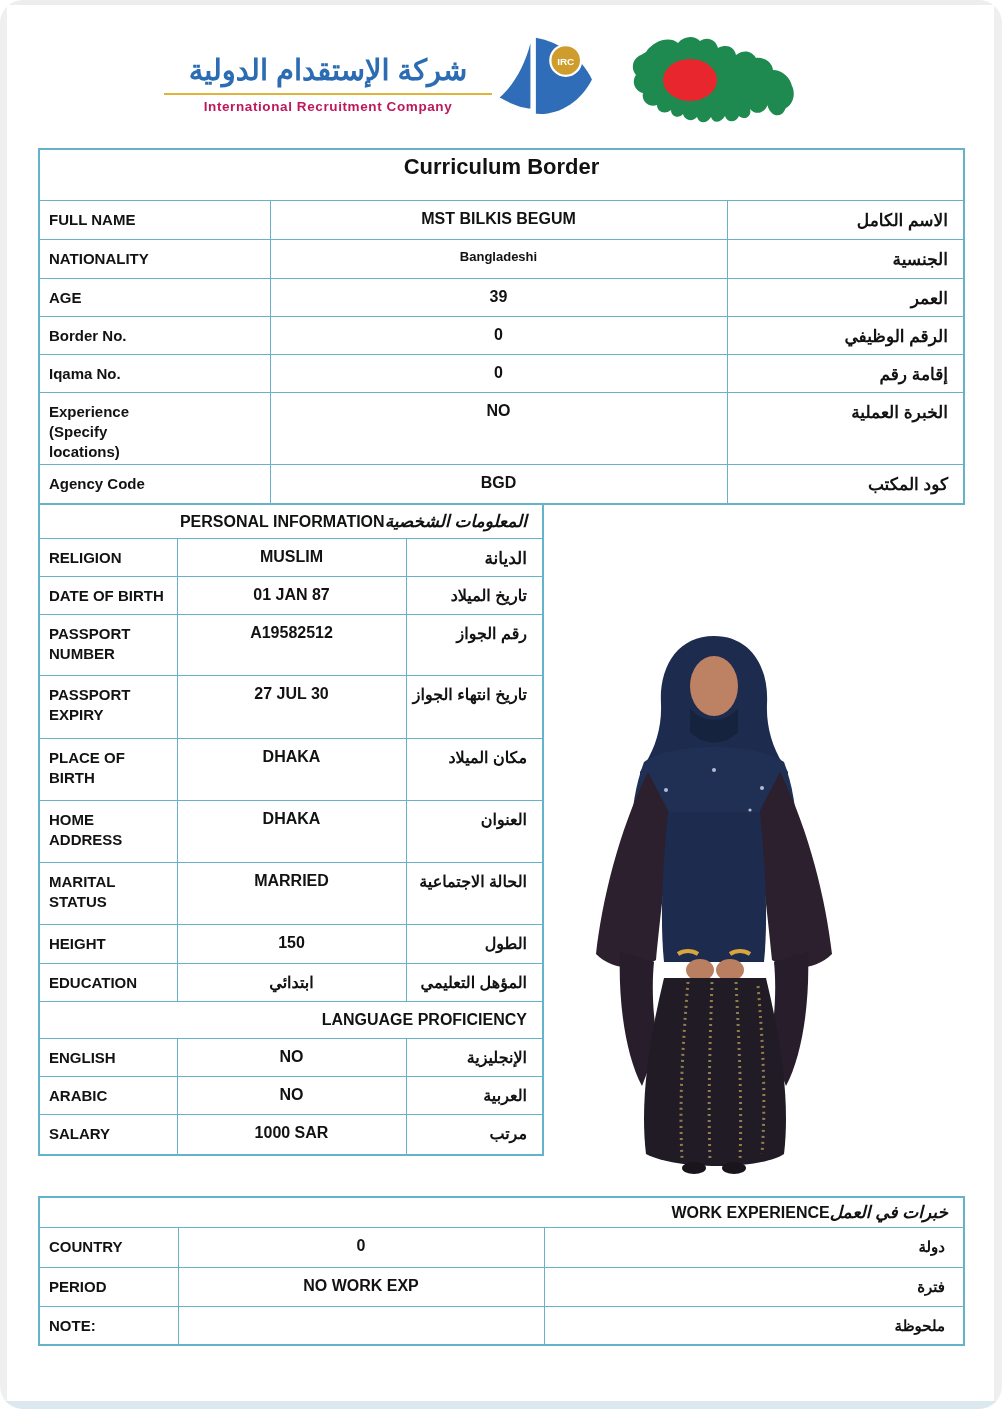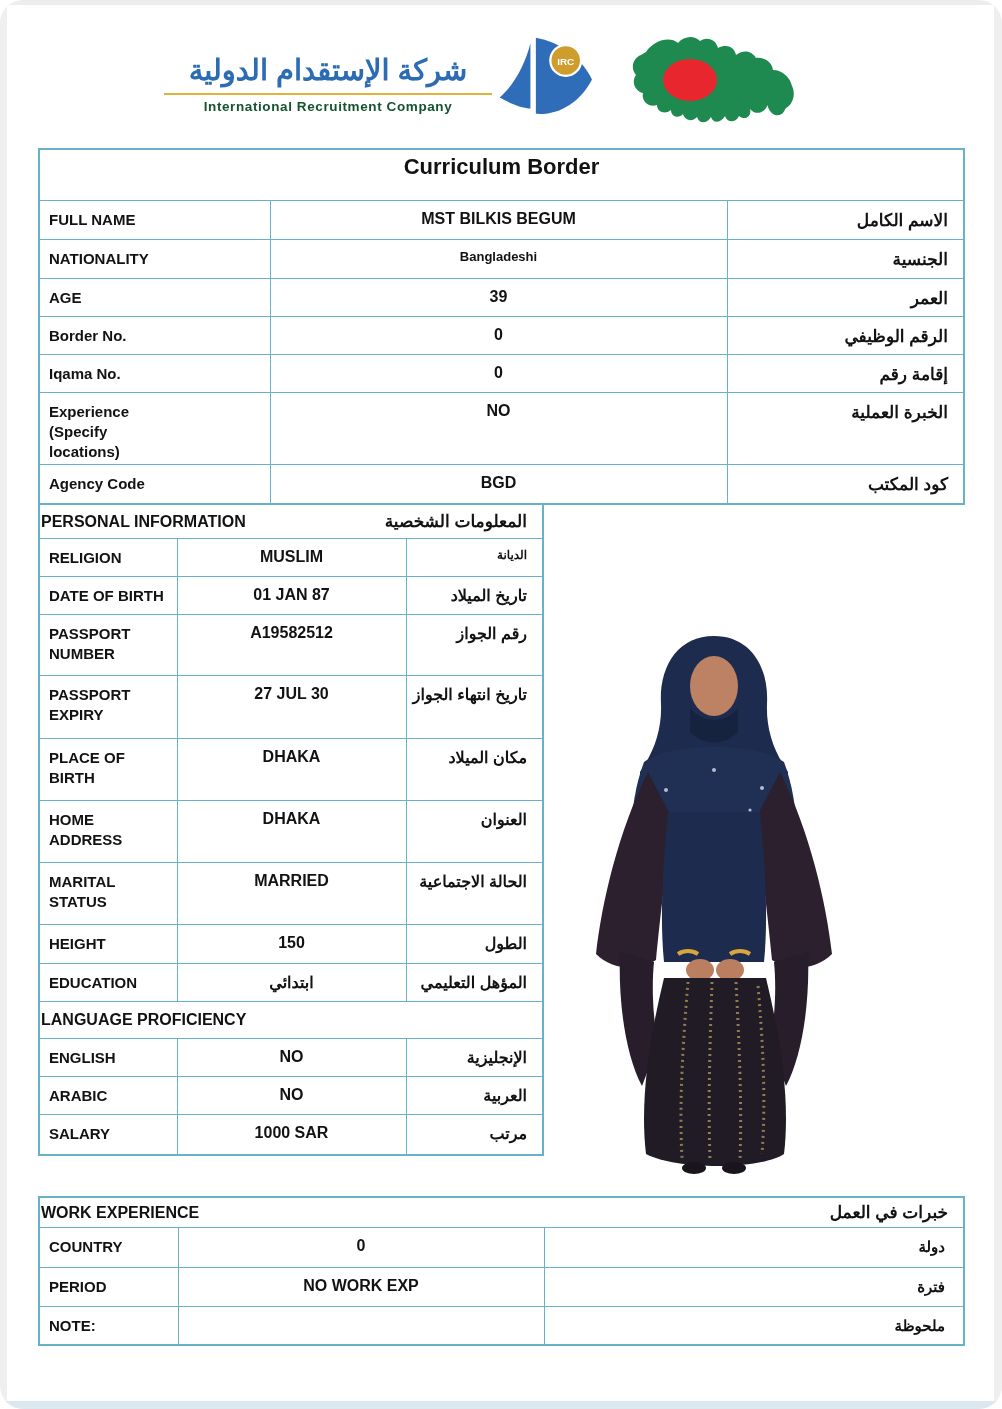--- a/index.html
+++ b/index.html
@@ -11,41 +11,41 @@
   .edge{position:absolute;}
   .edge-top{left:0;top:0;width:1002px;height:5px;background:#ededed;}
   .edge-left{left:0;top:0;width:7px;height:1409px;background:#efefef;}
   .edge-right{right:0;top:0;width:8px;height:1409px;background:#efefef;}
   .edge-bottom{left:0;bottom:0;width:1002px;height:8px;background:#dce8f0;}
 
   
   .logo-text{position:absolute;left:158px;top:52px;width:340px;text-align:center;}
   .logo-ar{font-size:29px;font-weight:bold;color:#2b6cb3;direction:rtl;line-height:1.3;}
   .logo-underline{height:2px;background:#e0b33a;margin:3px 6px 4px 6px;}
-  .logo-en{font-size:13.5px;font-weight:bold;color:#14532d;letter-spacing:0.6px;}
+  .logo-en{font-size:13.5px;font-weight:bold;color:#be185d;letter-spacing:0.6px;}
   .logo-mark{position:absolute;left:494px;top:36px;}
   .flag-map{position:absolute;left:616px;top:30px;}
 
   
   table.tbl{
     position:absolute;border-collapse:collapse;table-layout:fixed;background:#fff;
     border:2px solid #66b2c8;
   }
   table.tbl td{
     border:1px solid #66b2c8;vertical-align:top;overflow:hidden;
     font-weight:bold;color:#121212;
   }
   td.lbl{font-size:15px;padding:9px 30px 2px 9px;line-height:1.35;}
   td.val{font-size:16px;text-align:center;padding:9px 4px 2px 4px;}
   td.ar {font-size:17px;text-align:right;direction:rtl;padding:8px 15px 2px 6px;line-height:1.4;}
   td.title-cell{font-size:22px;text-align:center;vertical-align:middle;padding:4px 0;}
   td.sec{padding:0;}
-  .sec-flex{display:flex;justify-content:space-between;align-items:center;padding:0 15px 0 1px;}
+  .sec-flex{display:flex;justify-content:flex-end;align-items:center;padding:0 15px 0 9px;}
   .sec-en{font-size:16px;font-weight:bold;}
-  .sec-ar{font-size:17px;font-weight:bold;direction:rtl;}
+  .sec-ar{font-size:17px;font-weight:bold;direction:rtl;font-style:italic;}
   #tbl-summary td.lbl{padding-right:10px;}
   #tbl-work td.lbl{padding-right:6px;}
   #tbl-work td.ar{font-size:15px;padding-right:18px;}
   .salary-val{font-size:19px;}
 
   
   .photo{position:absolute;left:562px;top:620px;width:312px;height:568px;background:#ffffff;}
 </style>
 </head>
 <body>
@@ -145,21 +145,21 @@
           <td colspan="3" class="sec">
       <div class="sec-flex" style="height:33px">
         <span class="sec-en">PERSONAL INFORMATION</span>
         <span class="sec-ar">المعلومات الشخصية</span>
       </div>
     </td>
         </tr>
     <tr style="height:38px">
       <td class="lbl">RELIGION</td>
       <td class="val">MUSLIM</td>
-      <td class="ar" style="font-size:12px">الديانة</td>
+      <td class="ar" style="font-size:17px">الديانة</td>
     </tr>
     <tr style="height:38px">
       <td class="lbl" style="padding-right:4px">DATE OF BIRTH</td>
       <td class="val">01 JAN 87</td>
       <td class="ar" style="font-size:16px">تاريخ الميلاد</td>
     </tr>
     <tr style="height:61px">
       <td class="lbl">PASSPORT NUMBER</td>
       <td class="val">A19582512</td>
       <td class="ar" style="font-size:16px">رقم الجواز</td>

